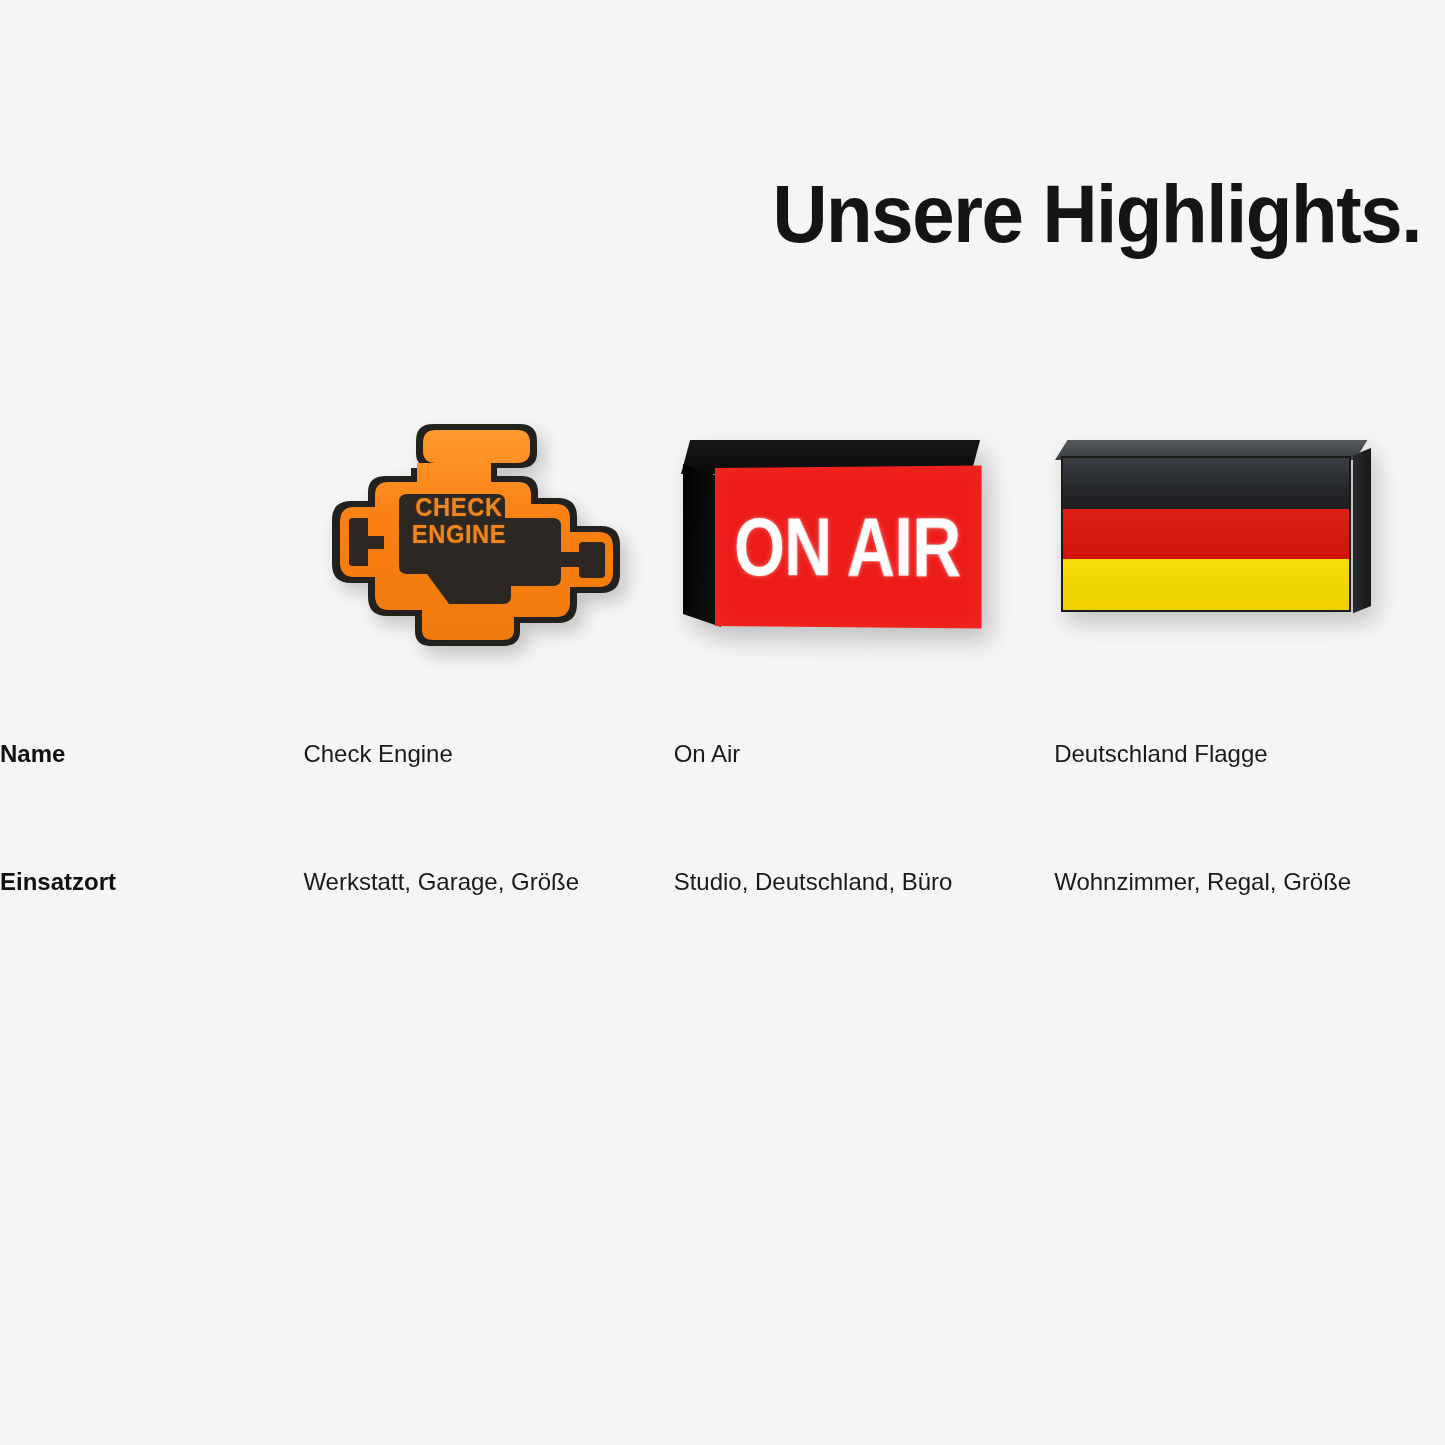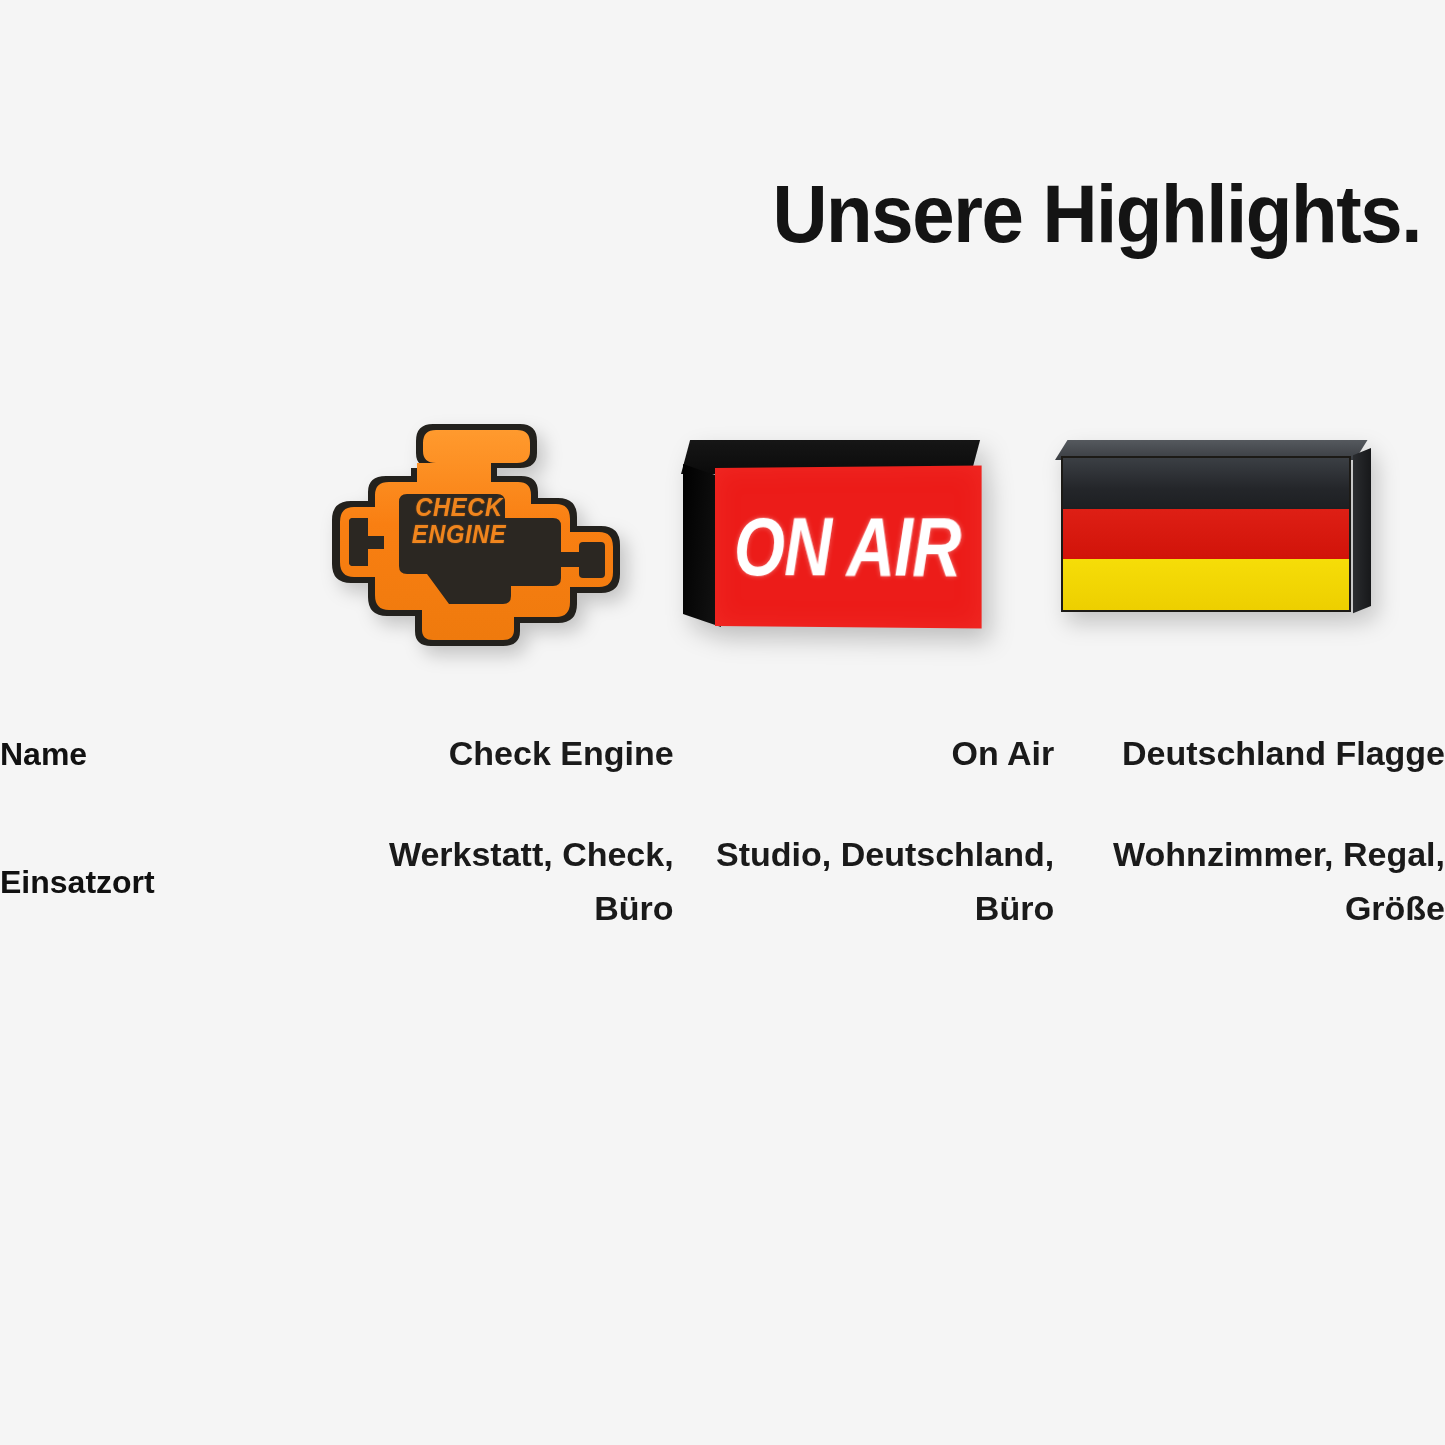--- a/index.html
+++ b/index.html
@@ -43,21 +43,20 @@
     display: inline-block;
   }
 
   
   .product-row {
     position: absolute;
     top: 410px;
     left: 0;
     width: 1445px;
     height: 250px;
-    font-style: italic;
   }
   .product-cell {
     position: absolute;
     top: 0;
     height: 250px;
   }
   .cell-1 { left: 295px;  width: 360px; }
   .cell-2 { left: 655px;  width: 370px; }
   .cell-3 { left: 1025px; width: 380px; }
 
@@ -191,30 +190,30 @@
     vertical-align: middle;
     padding: 0;
   }
   .col-label { width: 295px; }
   .col-a { width: 360px; }
   .col-b { width: 370px; }
   .col-c { width: 380px; }
 
   .row-label {
     padding-left: 65px;
-    font-size: 32px;
+    font-size: 24px;
     font-weight: 700;
     color: #111111;
     letter-spacing: 0px;
     white-space: nowrap;
   }
   .cell-value {
-    text-align: right;
-    font-size: 34px;
-    font-weight: 700;
+    text-align: left;
+    font-size: 24px;
+    font-weight: 400;
     color: #1a1a1a;
     line-height: 1.58;
     padding: 0 10px;
   }
   .row-tall { height: 180px; }
 </style>
 </head>
 <body>
 
 <div class="page">
@@ -320,20 +319,20 @@
     </colgroup>
     <tbody>
       <tr>
         <td class="row-label">Name</td>
         <td class="cell-value">Check Engine</td>
         <td class="cell-value">On Air</td>
         <td class="cell-value">Deutschland Flagge</td>
       </tr>
       <tr class="row-tall">
         <td class="row-label">Einsatzort</td>
-        <td class="cell-value">Werkstatt, Check, Büro</td>
+        <td class="cell-value">Werkstatt, Garage, Größe</td>
         <td class="cell-value">Studio, Deutschland, Büro</td>
         <td class="cell-value">Wohnzimmer, Regal, Größe</td>
       </tr>
     </tbody>
   </table>
 
 </div>
 
 </body></html>

